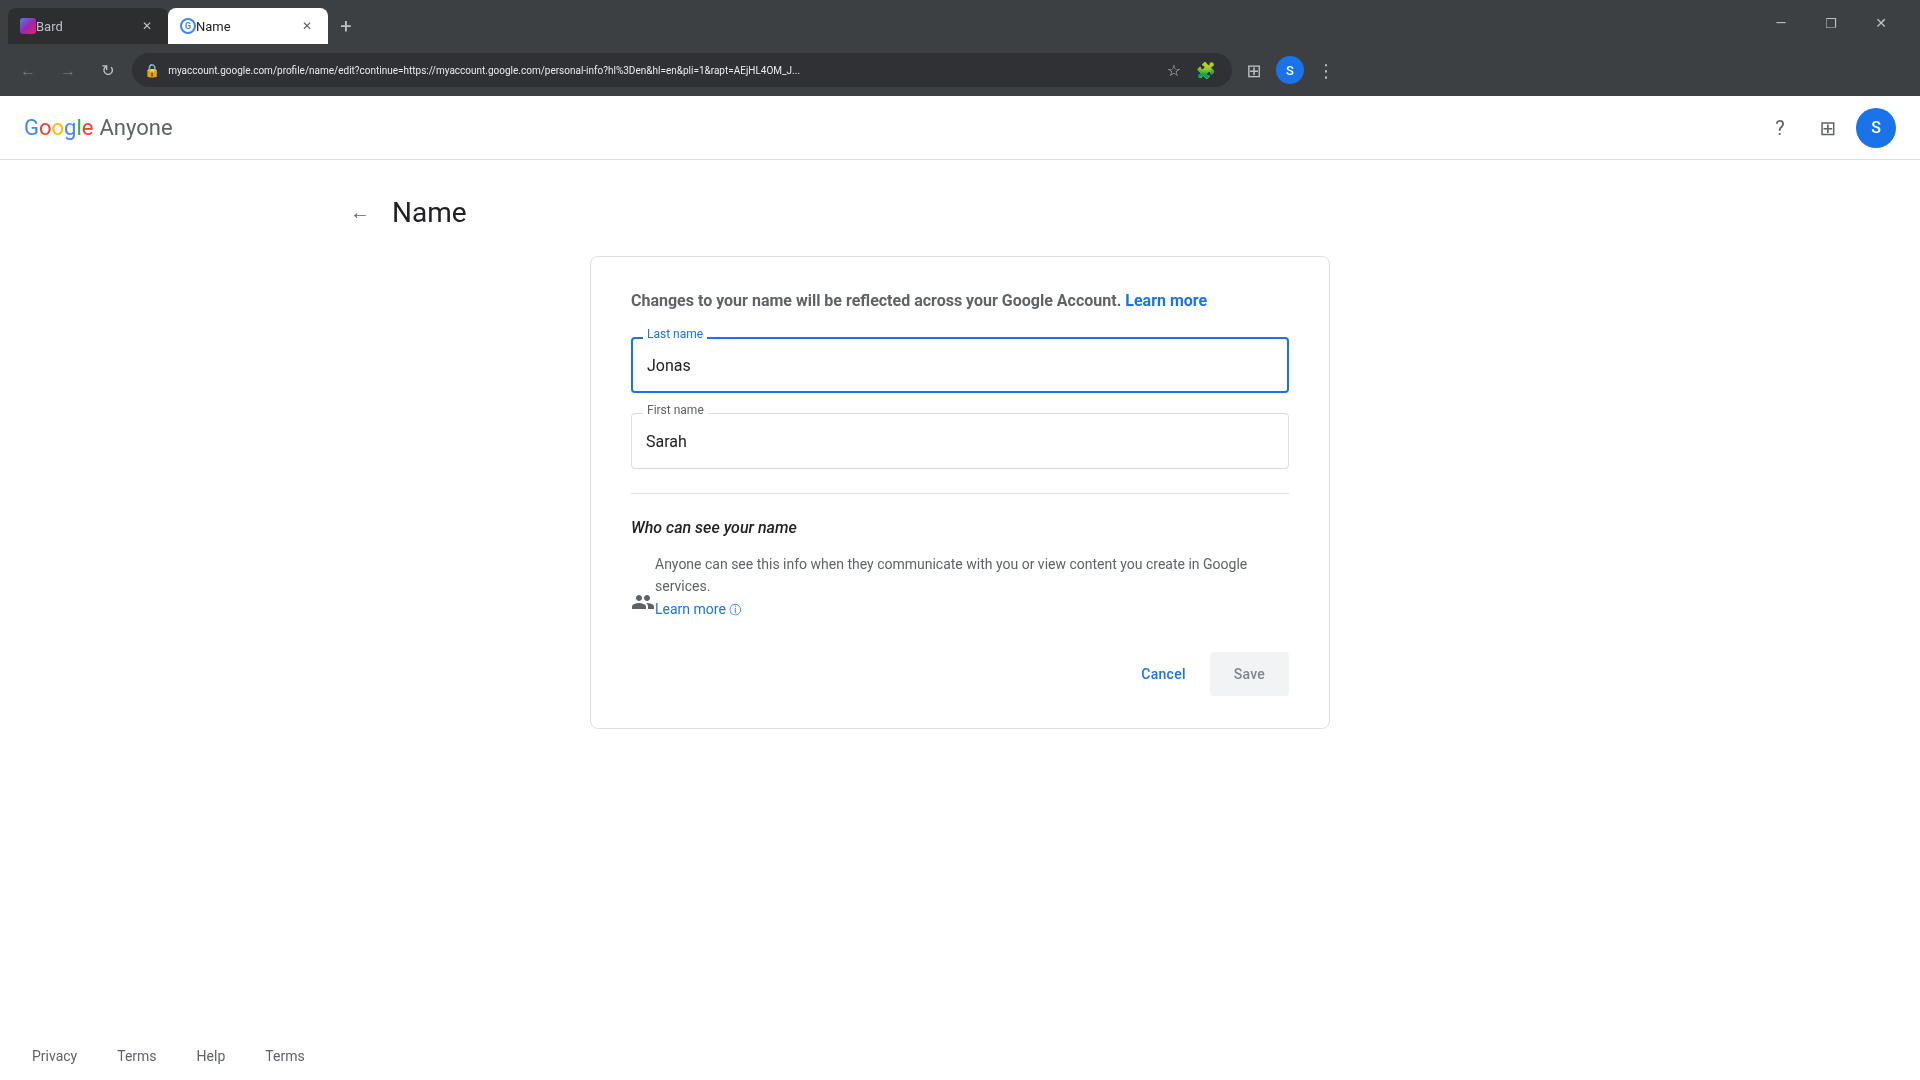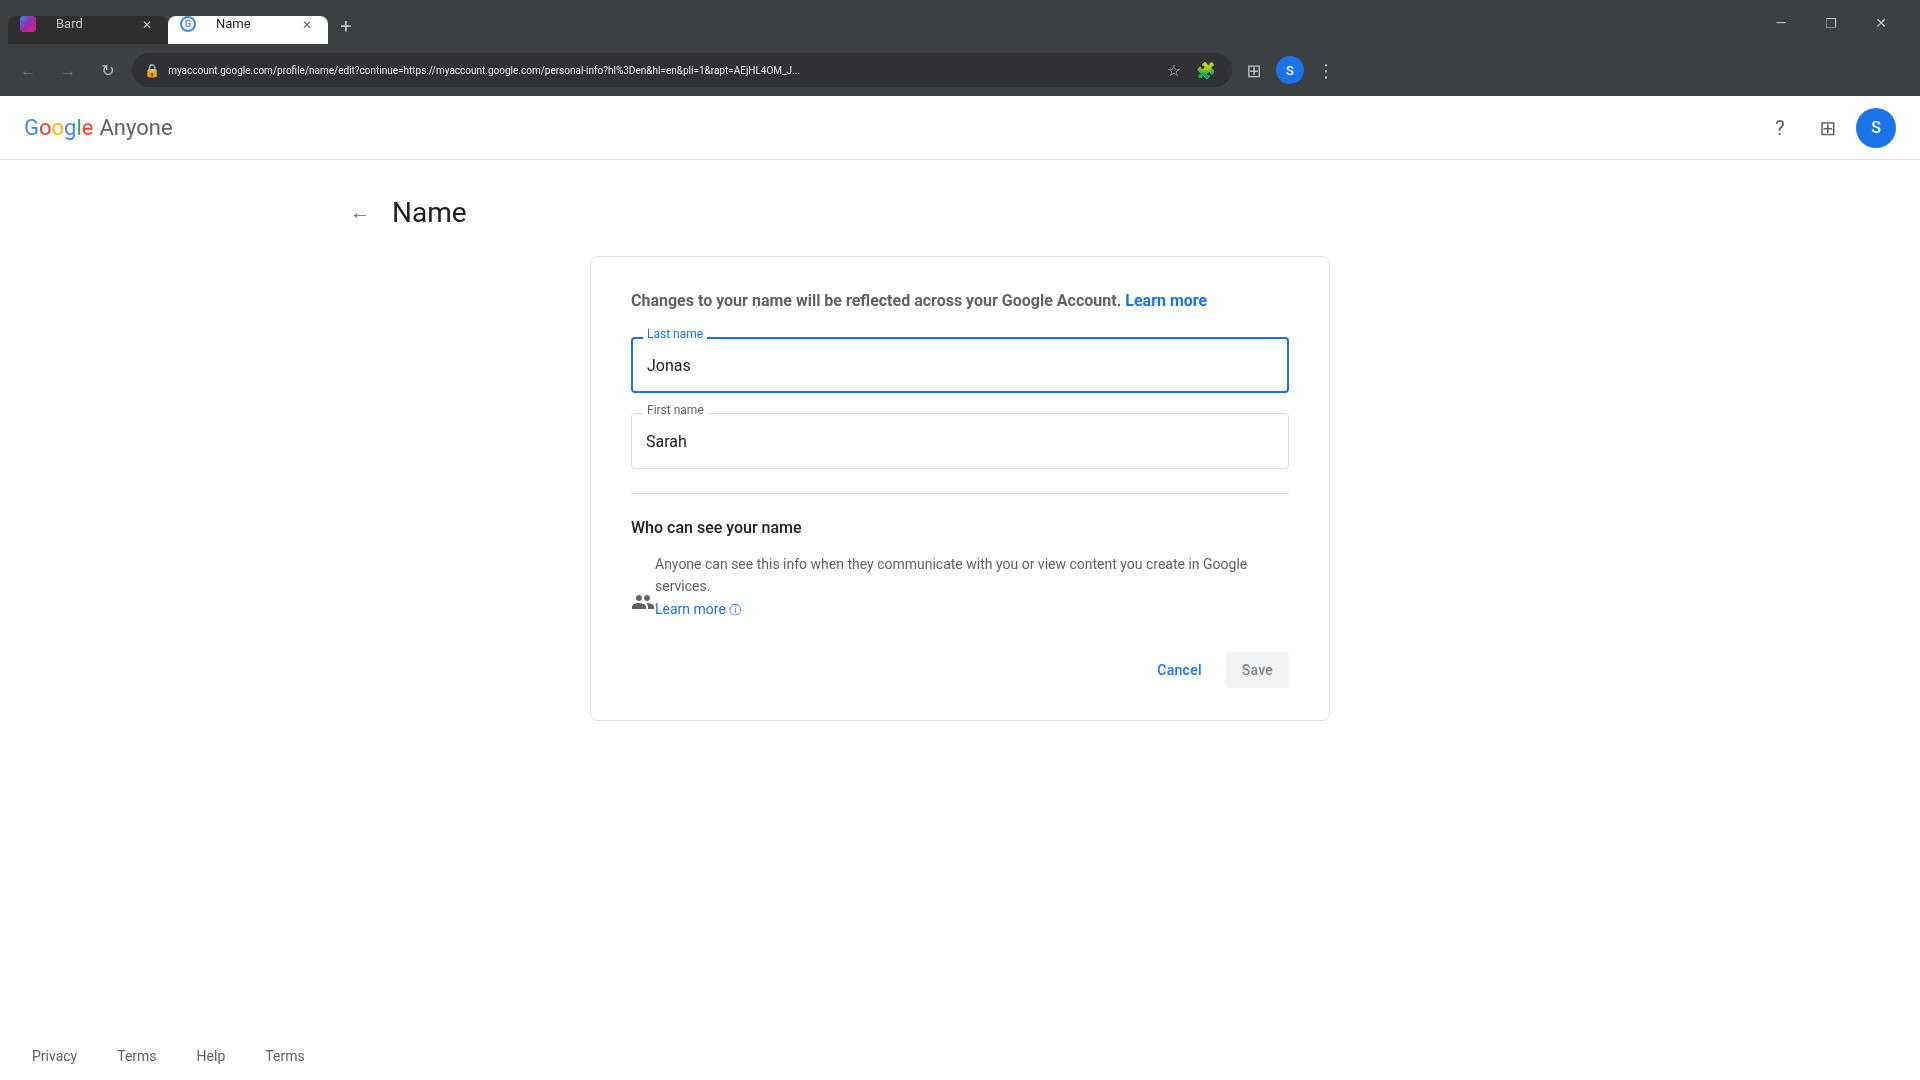--- a/index.html
+++ b/index.html
@@ -20,24 +20,25 @@
     }
     .tab-bar {
       display: flex;
       align-items: flex-end;
       padding: 8px 0 0 8px;
       height: 44px;
       gap: 0;
     }
     .tab {
       display: flex;
+      align-items: center;
       padding: 0 12px;
-      height: 28px;
+      height: 36px;
       border-radius: 8px 8px 0 0;
-      gap: 20px;
+      gap: 0;
       font-size: 13px;
       min-width: 160px;
       max-width: 220px;
       cursor: pointer;
       position: relative;
     }
     .tab.inactive {
       background: #2d2e30;
       color: #bdc1c6;
     }
@@ -332,20 +333,21 @@
       border-top: 1px solid #e0e0e0;
       margin: 24px 0;
     }
 
     
     .visibility-section h3 {
       font-size: 16px;
       font-weight: 500;
       color: #202124;
       margin-bottom: 16px;
+      font-style: italic;
     }
     .visibility-info {
       display: flex;
       align-items: flex-end;
       gap: 0;
     }
     .people-icon {
       color: #5f6368;
       font-size: 24px;
       margin-top: 2px;
@@ -379,26 +381,26 @@
       cursor: pointer;
       font-family: inherit;
       letter-spacing: 0.25px;
     }
     .btn-save {
       background: #f1f3f4;
       border: none;
       color: #80868b;
       font-size: 14px;
       font-weight: 500;
-      padding: 8px 16px;
+      padding: 8px 24px;
       border-radius: 4px;
       cursor: not-allowed;
       font-family: inherit;
       letter-spacing: 0.25px;
-      height: 36px;
+      height: 44px;
     }
 
     
     .footer {
       display: flex;
       gap: 40px;
       padding: 16px 32px;
       color: #5f6368;
       font-size: 14px;
     }

